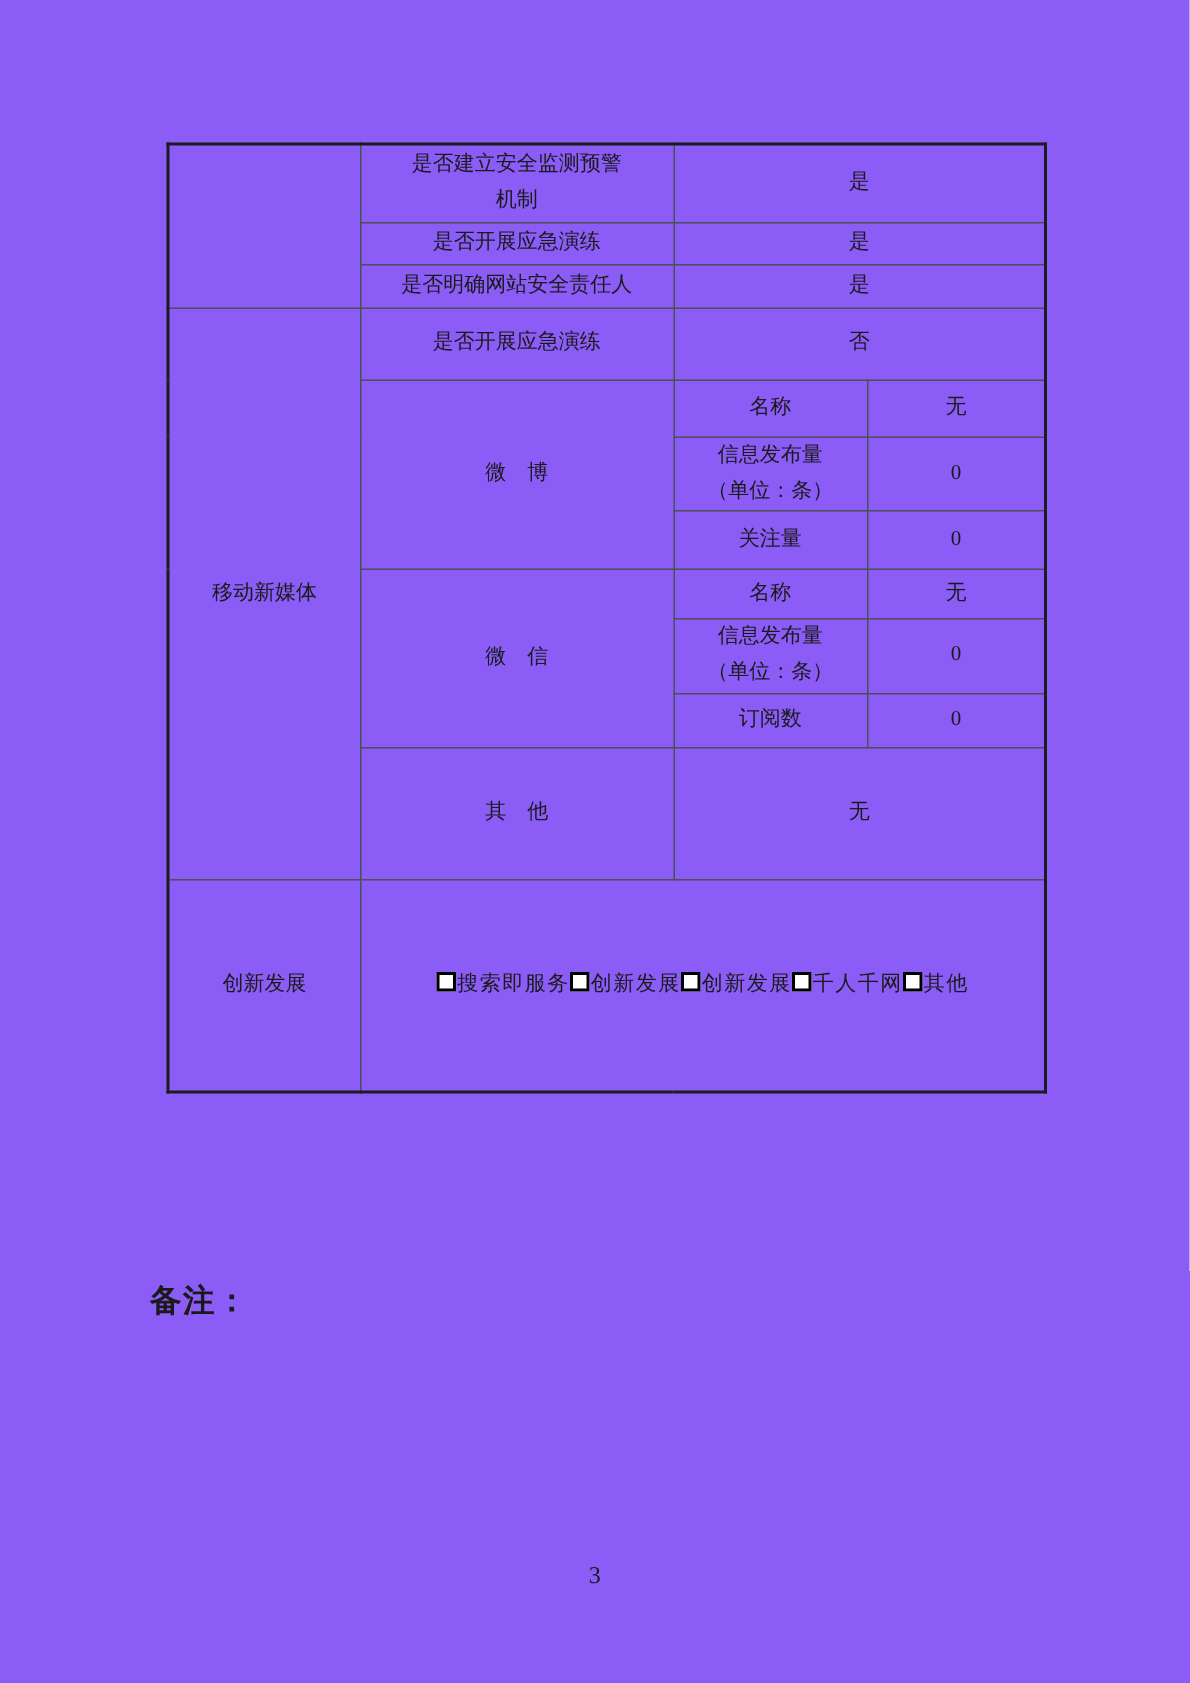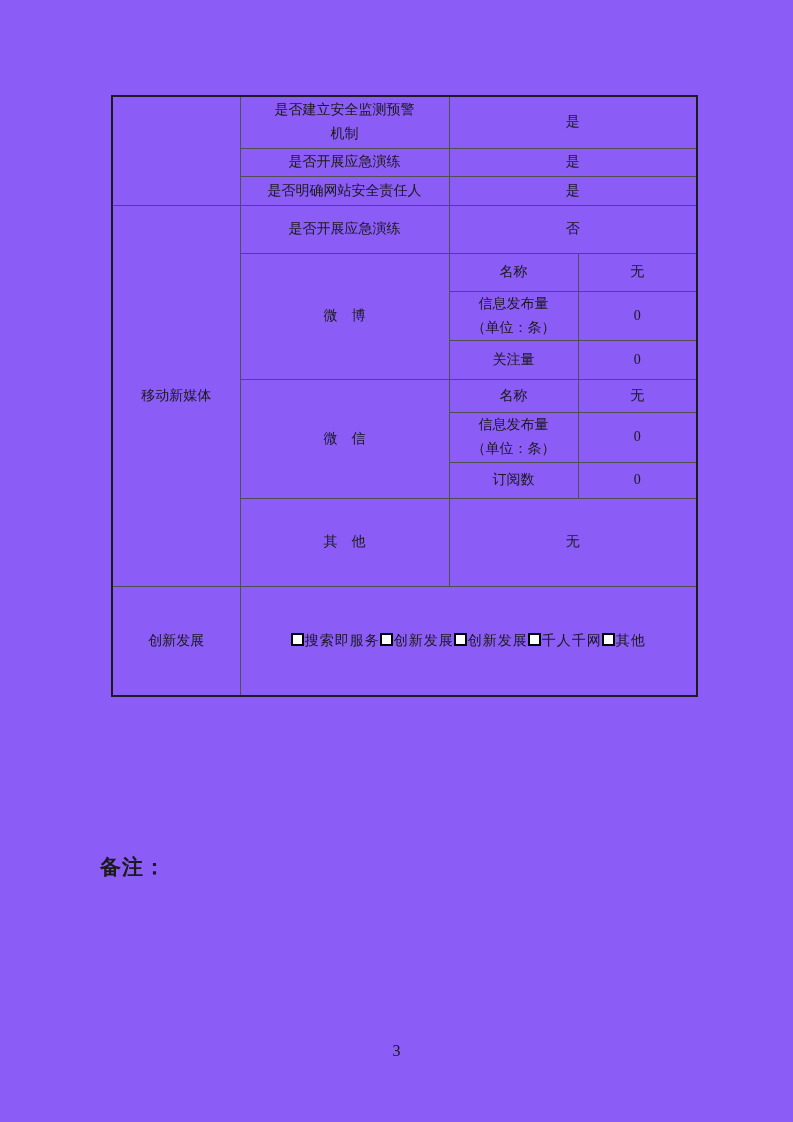--- a/index.html
+++ b/index.html
@@ -109,21 +109,21 @@
     </tr>
     <tr style="height:36px">
       <td>订阅数</td>
       <td class="num">0</td>
     </tr>
     <tr style="height:88px">
       <td class="bb">其　他</td>
       <td colspan="2" class="bb">无</td>
     </tr>
 
-    <tr style="height:110px">
+    <tr style="height:142px">
       <td>创新发展</td>
       <td colspan="3">
         <span class="cbx-line"><span class="opt"><span class="cbx"></span><span>搜索即服务</span></span><span class="opt"><span class="cbx"></span><span>创新发展</span></span><span class="opt"><span class="cbx"></span><span>创新发展</span></span><span class="opt"><span class="cbx"></span><span>千人千网</span></span><span class="opt"><span class="cbx"></span><span>其他</span></span></span>
       </td>
     </tr>
   </tbody>
     </table>
 
   <div class="notes">备注：</div>
 

